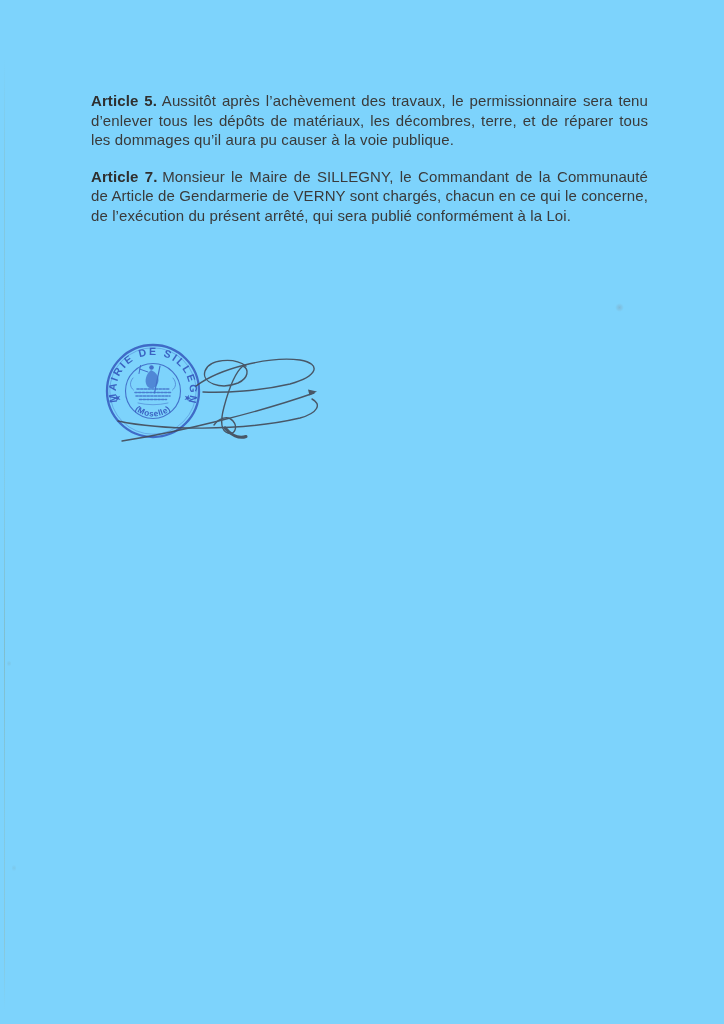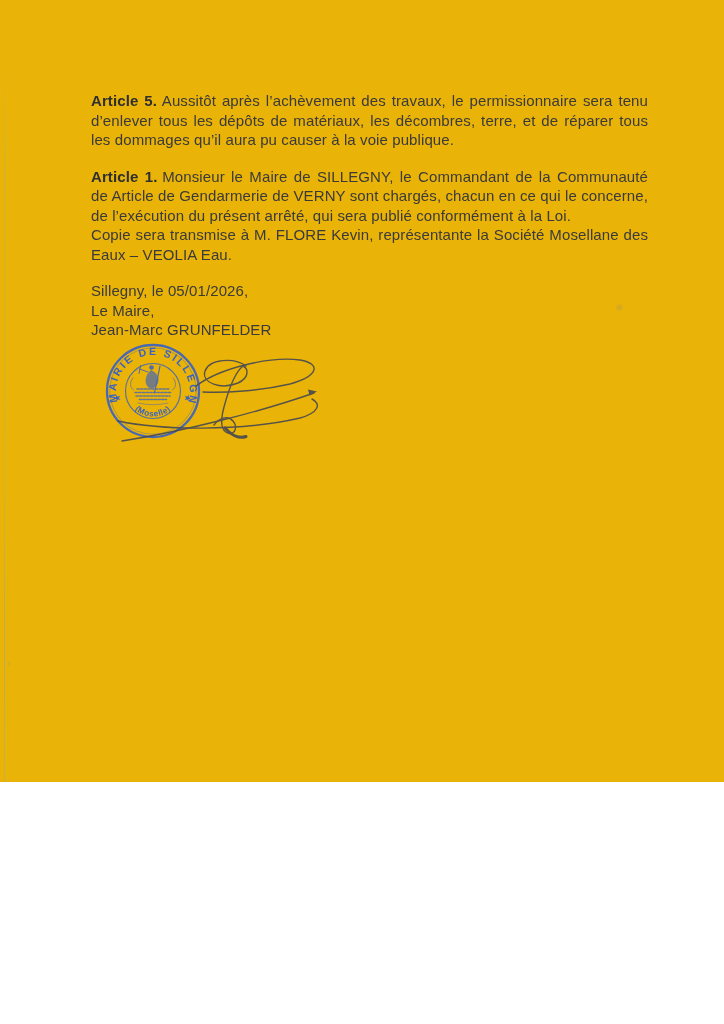--- a/index.html
+++ b/index.html
@@ -3,22 +3,22 @@
 <meta charset="utf-8">
 <style>
   html, body {
     margin: 0;
     padding: 0;
     background: #ffffff;
   }
   #page {
     position: relative;
     width: 724px;
-    height: 782px;
-    background: #eab308;
+    height: 1024px;
+    background: #7dd3fc;
     overflow: hidden;
     font-family: "Liberation Sans", sans-serif;
     color: #3a3a3a;
   }
   
   #edge-artifact {
     position: absolute;
     left: 4px;
     top: 58px;
     width: 1px;
@@ -87,31 +87,23 @@
   <div id="edge-artifact"></div>
   <div id="speck-1" class="speck"></div>
   <div id="speck-2" class="speck"></div>
   <div id="speck-3" class="speck"></div>
 
   <div id="text-block">
     <p>
       <strong class="lead">Article 5.</strong><span>Aussitôt après l’achèvement des travaux, le permissionnaire sera tenu d’enlever tous les dépôts de matériaux, les décombres, terre, et de réparer tous les dommages qu’il aura pu causer à la voie publique.</span>
     </p>
     <p class="gap-before">
-      <strong class="lead">Article 1.</strong><span>Monsieur le Maire de SILLEGNY, le Commandant de la Communauté de Article de Gendarmerie de VERNY sont chargés, chacun en ce qui le concerne, de l’exécution du présent arrêté, qui sera publié conformément à la Loi.</span>
-    </p>
-    <p>
-      <strong class="lead"></strong><span>Copie sera transmise à M. FLORE Kevin, représentante la Société Mosellane des Eaux – VEOLIA Eau.</span>
+      <strong class="lead">Article 7.</strong><span>Monsieur le Maire de SILLEGNY, le Commandant de la Communauté de Article de Gendarmerie de VERNY sont chargés, chacun en ce qui le concerne, de l’exécution du présent arrêté, qui sera publié conformément à la Loi.</span>
     </p>
 
-    <div id="signoff">
-      <div>Sillegny, le 05/01/2026,</div>
-      <div>Le Maire,</div>
-      <div>Jean-Marc GRUNFELDER</div>
-    </div>
   </div>
 
   <svg id="stamp-signature" viewBox="90 332 245 115" xmlns="http://www.w3.org/2000/svg">
 
     <g stroke="#3a62c2" fill="none" stroke-linecap="round">
       <circle cx="153" cy="391" r="46" stroke-width="2.3" opacity="0.92"></circle>
       <circle cx="153" cy="391" r="43.2" stroke-width="0.8" opacity="0.45"></circle>
       <circle cx="153" cy="391" r="27.5" stroke-width="1.1" opacity="0.85"></circle>
 
       <path id="arcTop" d="M 118 404 A 37 37 0 1 1 188 404" stroke="none"></path>

